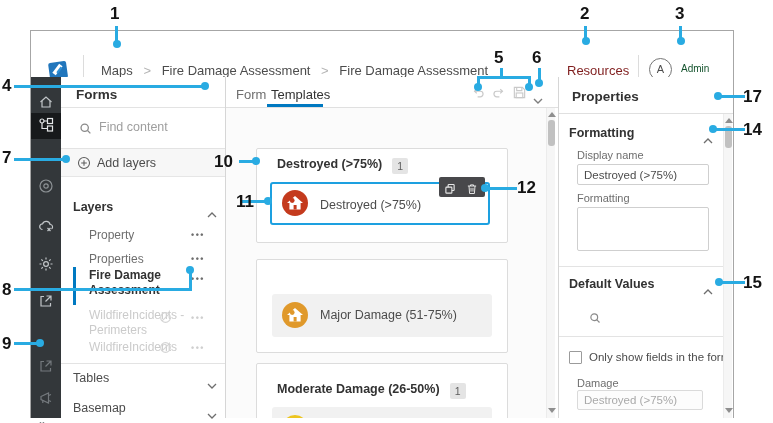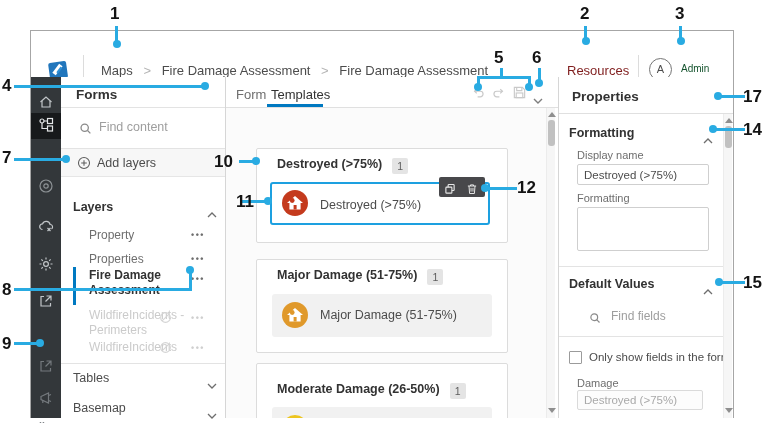--- a/index.html
+++ b/index.html
@@ -255,23 +255,20 @@
           <span class="icon" style="left:27px;top:4px;color:#e8e8e8;">
             <svg width="12" height="12" viewBox="0 0 16 16" fill="none" stroke="currentColor" stroke-width="1.3">
                 <path d="M2.5 4 H13.5 M6 4 V2.5 H10 V4"></path>
                 <path d="M4 4 L4.8 14 H11.2 L12 4"></path>
                 <path d="M6.7 6.5 V11.5 M9.3 6.5 V11.5"></path>
               </svg>
           </span>
         </div>
 
         <div class="gbox" style="left:30px;top:151px;width:252px;height:94px;">
-          <div class="txt bold" style="left:20px;top:8px;">
-            <span>Major Damage (51-75%)</span><span class="badge">1</span>
-          </div>
           <div class="card" style="left:15px;top:34px;width:220px;height:43px;background:#f1f1f1;">
             <span class="circ" style="left: 10px; top: 8px; background: rgb(224, 153, 43);">
               <svg width="26" height="26" viewBox="0 0 26 26">
                   <path d="M13 6 L21 13 H18.6 V19.5 H7.4 V13 H5 Z" fill="#fff"></path>
                   <circle cx="10.2" cy="10.5" r="2.4" fill="#e0992b"></circle>
                   <rect x="11.6" y="15" width="3" height="4.5" fill="#e0992b"></rect>
                 </svg>
             </span>
             <span class="txt" style="left:48px;top:14px;">Major Damage (51-75%)</span>
           </div>
@@ -326,21 +323,20 @@
             <path d="M1 5 L5 1 L9 5"></path>
           </svg>
       </span>
 
       <span class="icon" style="left:30px;top:233px;color:#8a8a8a;">
         <svg width="12" height="12" viewBox="0 0 16 16" fill="none" stroke="currentColor" stroke-width="1.6">
             <circle cx="7" cy="7" r="4.5"></circle>
             <path d="M10.5 10.5 L14 14"></path>
           </svg>
       </span>
-      <input class="ghostinput" style="left: 52px; top: 232px; width: 95px; font-size: 12px;" placeholder="Find fields">
       <div class="hline" style="left:0;top:259px;width:166px;"></div>
 
       <span class="chk" style="left:10px;top:274px;"></span>
       <div class="txt" style="left:30px;top:274px;font-size:11.5px;">Only show fields in the form</div>
 
       <div class="txt small" style="left:18px;top:300px;">Damage</div>
       <input class="field" style="left: 18px; top: 313px; width: 126px; height: 20px; color: rgb(169, 169, 169); border-color: rgb(218, 218, 218); background: rgb(252, 252, 252);" disabled="" value="Destroyed (&gt;75%)">
 
       <div class="sb-track" style="left:164px;top:37px;width:9px;height:304px;">
         <div class="arrow-up" style="left:1px;top:4px;"></div>

